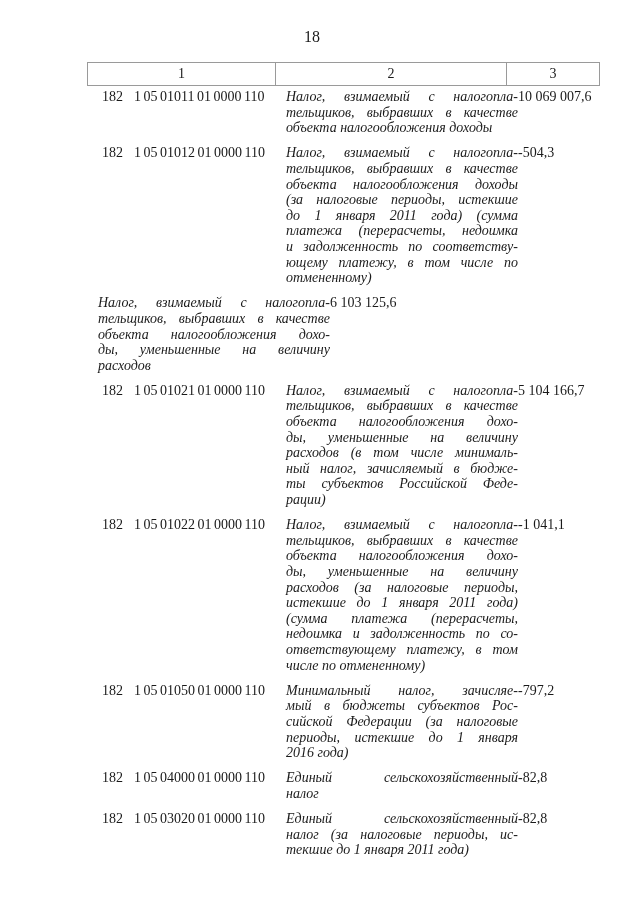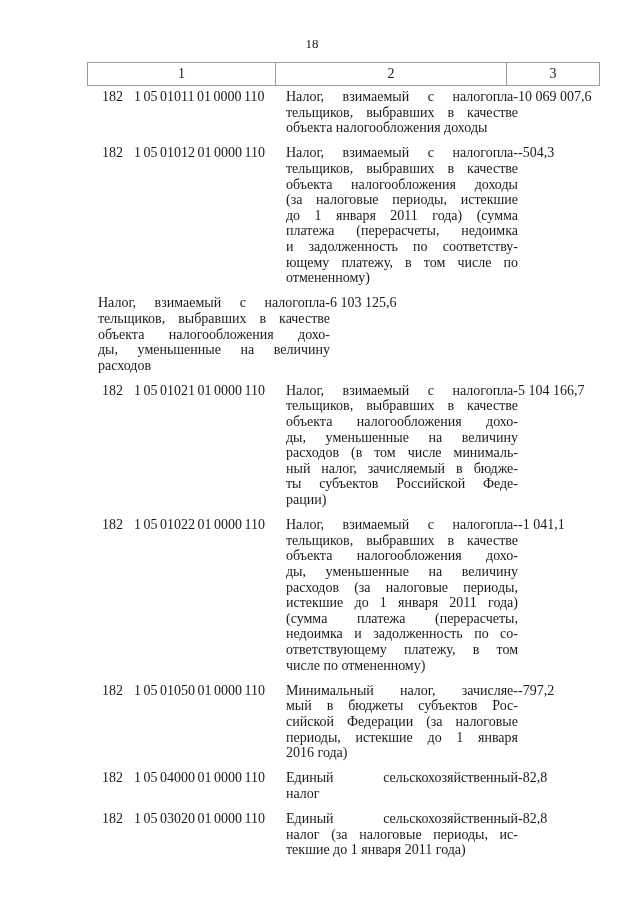--- a/index.html
+++ b/index.html
@@ -1,29 +1,29 @@
 <!DOCTYPE html>
 <html><head>
 <meta charset="utf-8">
 <style>
   html, body { margin: 0; padding: 0; background: #ffffff; }
   body { width: 640px; height: 905px; position: relative; overflow: hidden;
          font-family: "Liberation Serif", serif; color: #1a1a1a; }
-  .page-num { position: absolute; top: 36px; left: 0; width: 624px; text-align: center; font-size: 13px; }
+  .page-num { position: absolute; top: 28px; left: 0; width: 624px; text-align: center; font-size: 16px; }
   .hdr { position: absolute; top: 62px; left: 87px; width: 513px; height: 24px;
          border: 1px solid #9a9a9a; box-sizing: border-box; display: flex; font-size: 14px; }
   .hdr div { display: flex; align-items: center; justify-content: center; box-sizing: border-box; }
   .hdr .c1 { width: 188px; border-right: 1px solid #9a9a9a; }
   .hdr .c2 { width: 231px; border-right: 1px solid #9a9a9a; }
   .hdr .c3 { flex: 1; }
   .rows { position: absolute; top: 89px; left: 97px; width: 516px; }
   .row { display: flex; font-size: 14px; line-height: 15.6px; margin-bottom: 9.6px; }
   .row .code { width: 188px; white-space: nowrap; padding-left: 5px; box-sizing: border-box; word-spacing: -1px; }
   .row .code .adm { display: inline-block; width: 32px; }
-  .row .desc { width: 233px; text-align: justify; padding-left: 1px; box-sizing: border-box; }
+  .row .desc { width: 233px; text-align: justify; padding-left: 1px; box-sizing: border-box; font-style: italic; }
   .row .desc span { display: block; text-align: justify; text-align-last: justify; }
   .row .desc span.last { text-align-last: left; }
   .row .amt { flex: 1; text-align: left; white-space: nowrap; padding-right: 0px; }
 </style>
 </head>
 <body>
 
 <div class="page-num">18</div>
 
 <div class="hdr">

